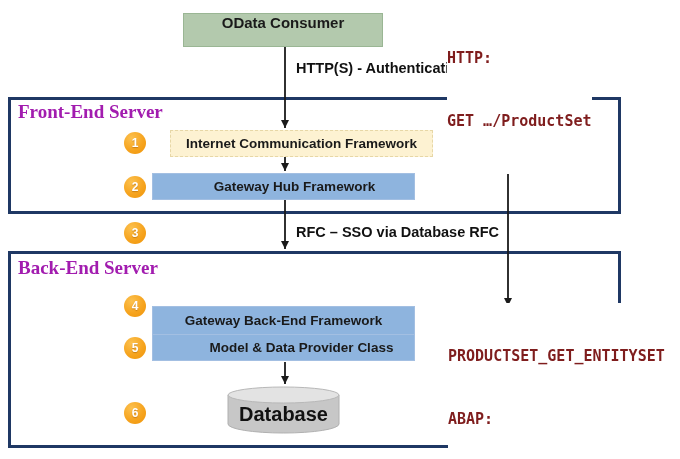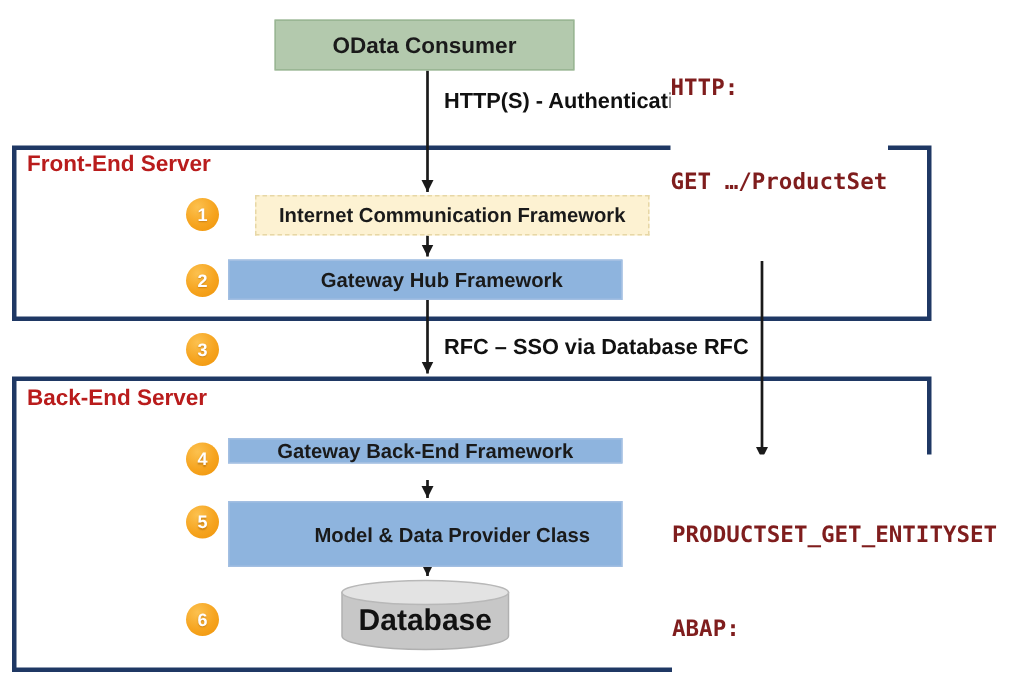--- a/index.html
+++ b/index.html
@@ -6,36 +6,36 @@
   .canvas{
     position:relative;width:680px;height:459px;background:#ffffff;
     font-family:"Liberation Sans",sans-serif;color:#1a1a1a;overflow:hidden;
   }
   
   .panel{
     position:absolute;border:3px solid #1f3864;background:transparent;
     box-sizing:border-box;z-index:1;
   }
   .panel-title{
-    position:absolute;font-weight:bold;font-size:15px;color:#b91c1c;z-index:3;
+    position:absolute;font-weight:bold;font-size:19px;color:#a21caf;z-index:3;font-family:Liberation Serif, serif;
   }
   
   .arrows{position:absolute;left:0;top:0;z-index:2;pointer-events:none;}
   
   .flowbox{
     position:absolute;left:152px;width:263px;height:27px;box-sizing:border-box;
     display:flex;align-items:center;justify-content:center;
     font-weight:bold;font-size:13.5px;z-index:3;text-align:center;
   }
   .cream{background:#fdf2d2;border:1px dashed #e7d7a6;margin-left:18px;}
   .blue{background:#8eb4de;border:1px solid #a3bfe2;}
   .greenbox{
     position:absolute;left:183px;top:13px;width:200px;height:34px;box-sizing:border-box;
     background:#b3c9ad;border:1px solid #9ab694;
-    display:flex;align-items:center;justify-content:center;
+    display:flex;align-items:flex-start;justify-content:center;
     font-weight:bold;font-size:15px;z-index:3;
   }
   
   .stepnum{
     position:absolute;left:124px;width:22px;height:22px;border-radius:50%;
     background:radial-gradient(circle at 35% 28%, #fcc14f 0%, #f6a41f 55%, #ef9409 100%);
     color:#ffffff;font-weight:bold;font-size:12px;
     display:flex;align-items:center;justify-content:center;z-index:3;
     text-shadow:0 1px 1px rgba(160,90,0,.5);
   }
@@ -115,28 +115,28 @@
   </div>
 
   <div class="stepnum" style="top:222px;">
     <span>3</span>
   </div>
   <div class="flow-label" style="left:296px;top:224px;">RFC – SSO via Database RFC</div>
 
   <div class="stepnum" style="top:295px;">
     <span>4</span>
   </div>
-  <div class="flowbox blue" style="top:292px;height:17px;">
+  <div class="flowbox blue" style="top:306px;height:29px;">
     <span>Gateway Back-End Framework</span>
   </div>
 
   <div class="stepnum" style="top:337px;">
     <span>5</span>
   </div>
-  <div class="flowbox blue" style="top:334px;height:44px;padding-left:36px;">
+  <div class="flowbox blue" style="top:334px;height:27px;padding-left:36px;">
     <span>Model &amp; Data Provider Class</span>
   </div>
 
   <div class="stepnum" style="top:402px;">
     <span>6</span>
   </div>
   <div class="db">
     <svg width="113" height="48" viewBox="0 0 113 48">
       <path d="M1,9 L1,38 A55.5,9 0 0 0 112,38 L112,9 Z" fill="#c7c7c7" stroke="#b0b0b0" stroke-width="1"></path>
       <ellipse cx="56.5" cy="9" rx="55.5" ry="8" fill="#e3e3e3" stroke="#b8b8b8" stroke-width="1"></ellipse>

